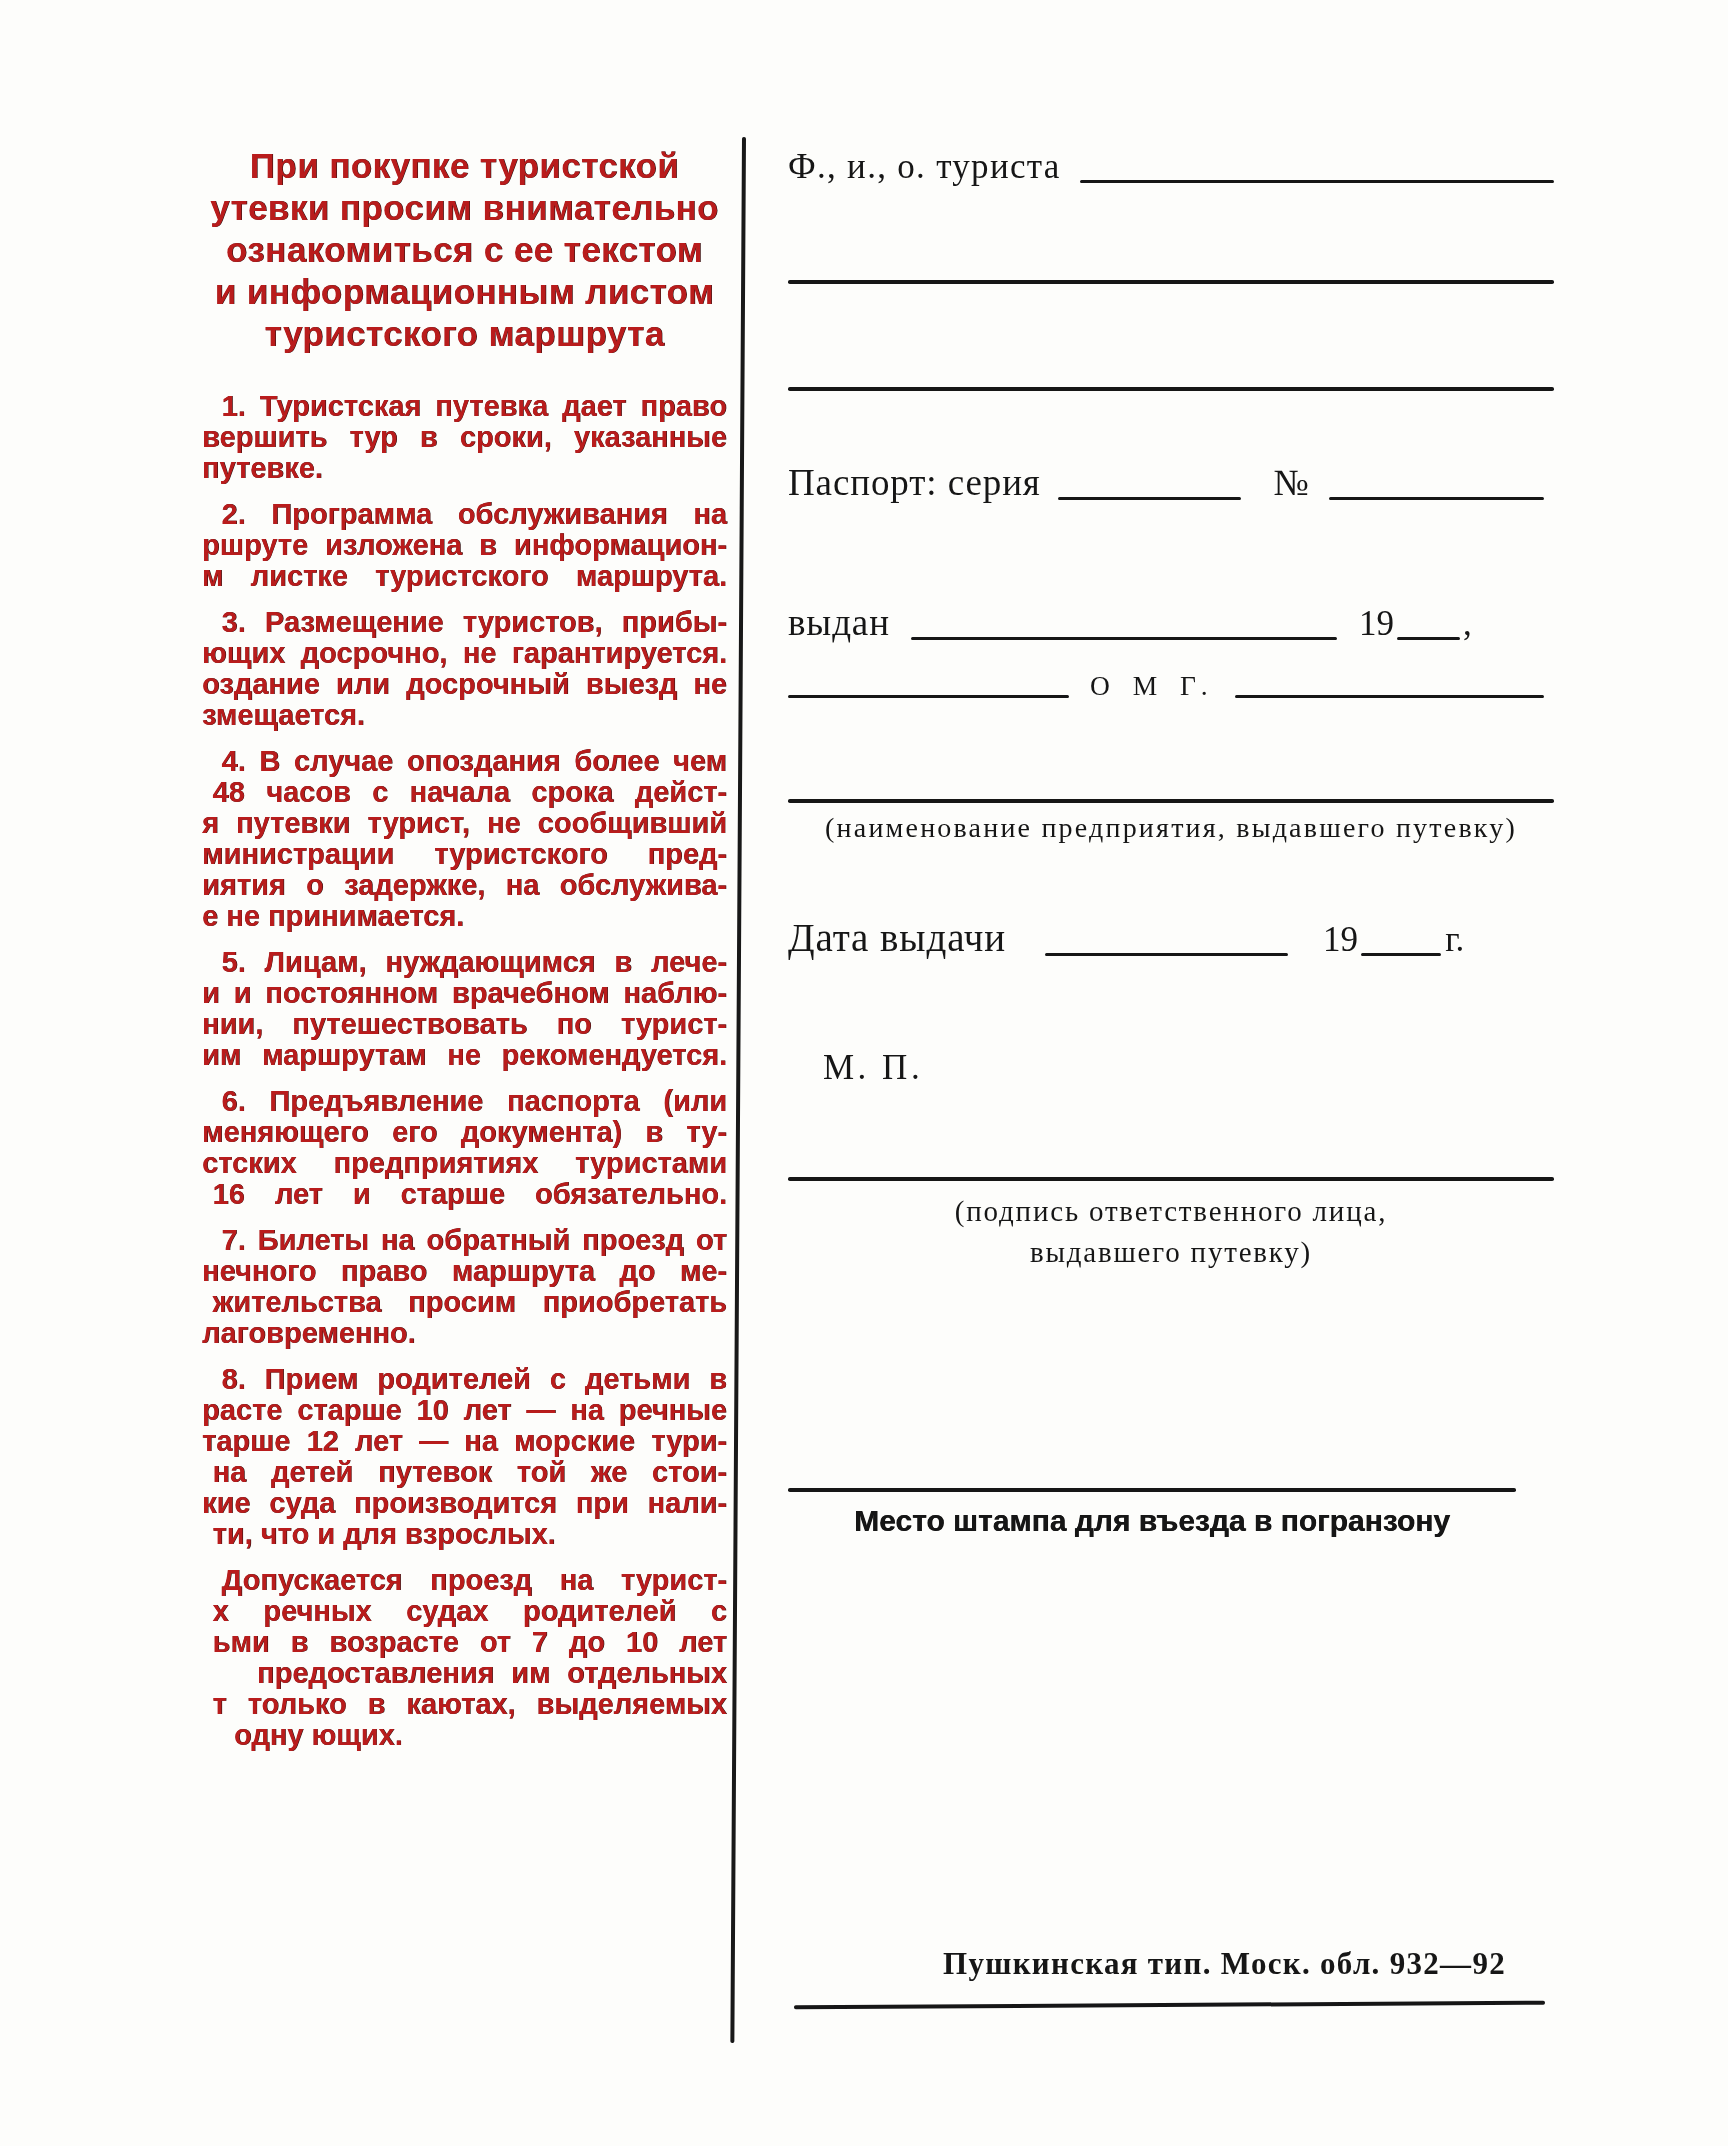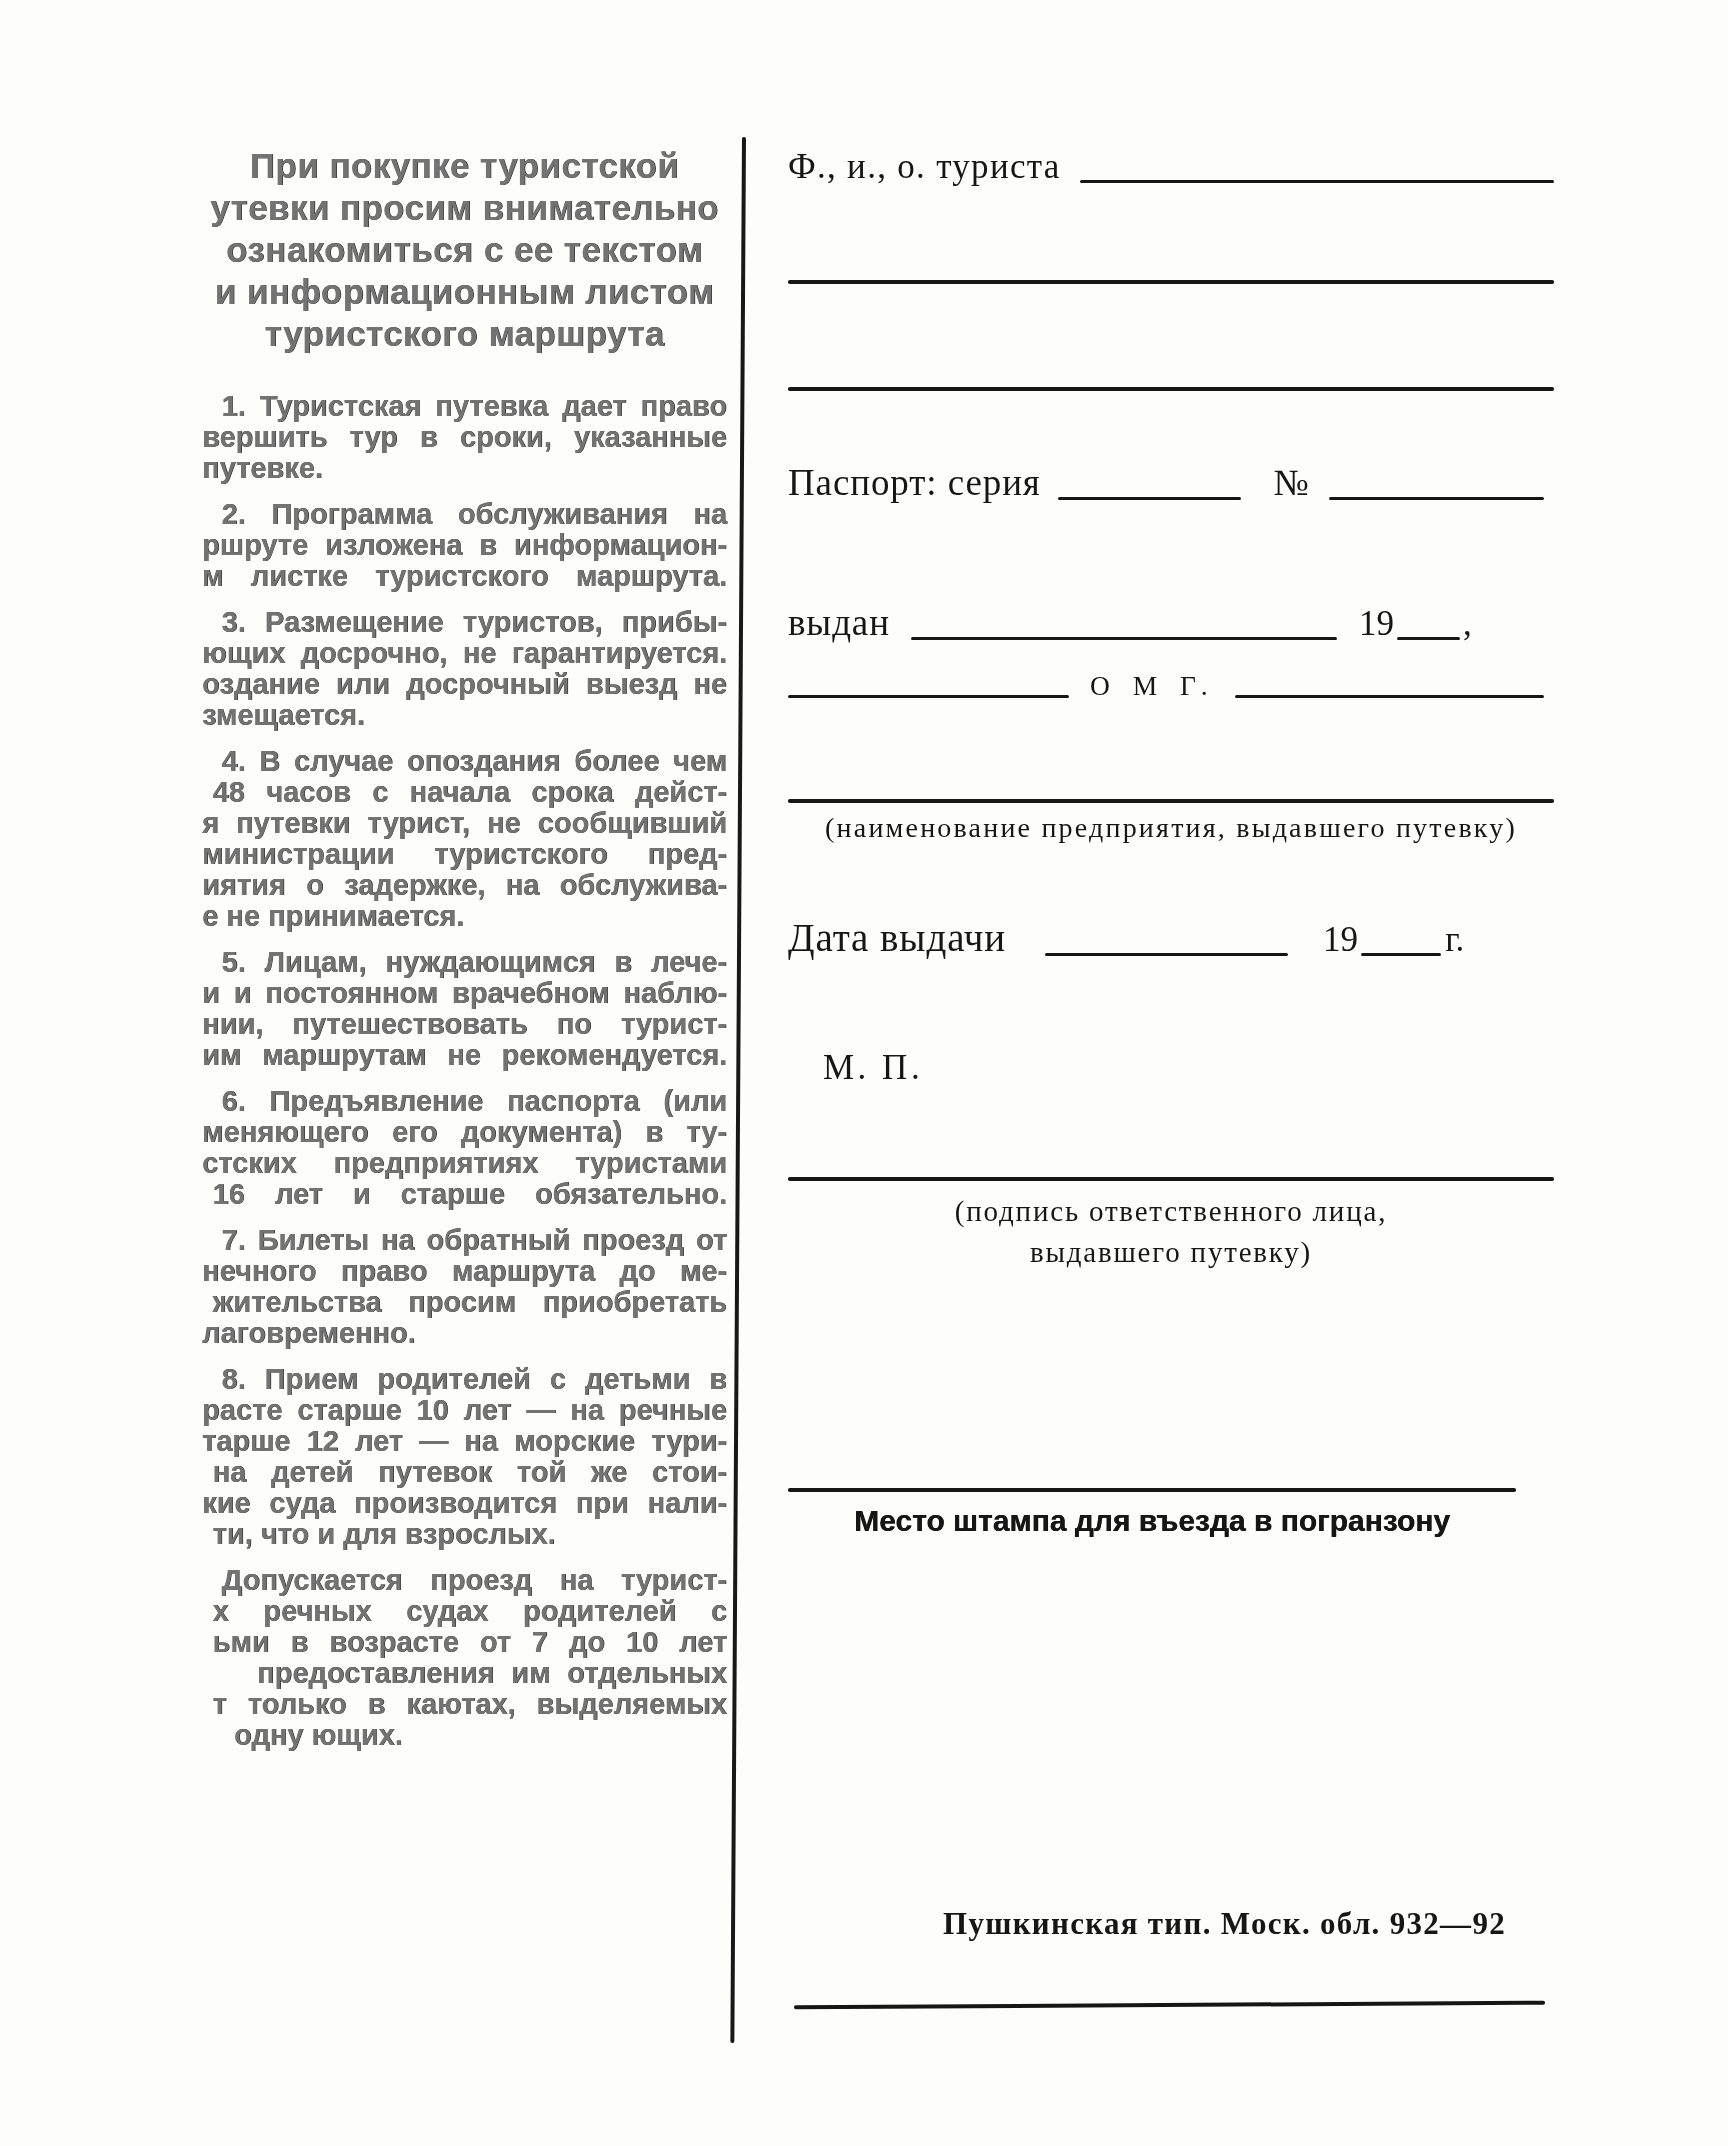--- a/index.html
+++ b/index.html
@@ -17,21 +17,21 @@
   .divider{
     position:absolute;left:742px;top:137px;width:4.4px;height:1906px;
     background:#181818;transform:rotate(0.35deg);transform-origin:top center;
     border-radius:1.8px;
   }
 
   
   .left-col{
     position:absolute;left:202px;top:145px;width:525px;
     font-family:"Liberation Sans", sans-serif;
-    font-weight:bold;color:#737373;
+    font-weight:bold;color:#b91c1c;
   }
   .doc-title{
     font-size:35px;line-height:42px;text-align:center;
     letter-spacing:0.4px;text-shadow:0.5px 0 0 #121212;
   }
   .para{margin-top:15px;}
   .para.first{margin-top:36px;}
   .ln{
     font-size:29px;line-height:31px;
     text-align:justify;text-align-last:justify;
@@ -74,21 +74,21 @@
   .sig-cap1{position:absolute;top:1195px;left:0;width:766px;text-align:center;
     font-size:29px;letter-spacing:1.8px;}
   .sig-cap2{position:absolute;top:1236px;left:0;width:766px;text-align:center;
     font-size:29px;letter-spacing:1.8px;}
   .stamp-caption{
     position:absolute;top:1504px;left:0;width:728px;text-align:center;
     font-family:"Liberation Sans", sans-serif;font-weight:bold;
     font-size:30px;text-shadow:0.4px 0 0 #121212;
   }
   .imprint{
-    position:absolute;top:1906px;left:943px;
+    position:absolute;top:1946px;left:943px;
     font-size:31px;font-weight:bold;letter-spacing:1.3px;
     font-family:"Liberation Serif", serif;
   }
   .bottom-rule{
     position:absolute;top:2003px;left:794px;width:751px;height:4.4px;
     background:#161616;transform:rotate(-0.35deg);border-radius:1.8px;
   }
 </style>
 </head>
 <body>

